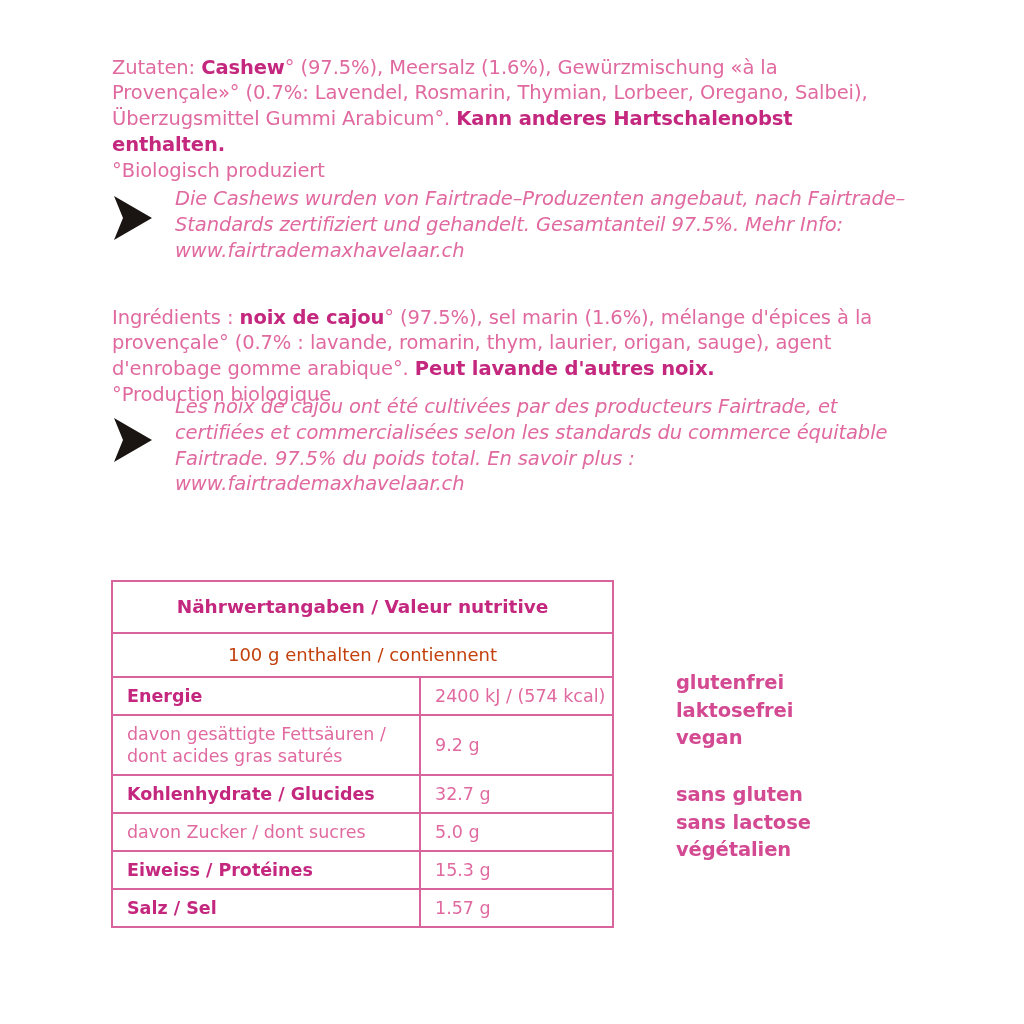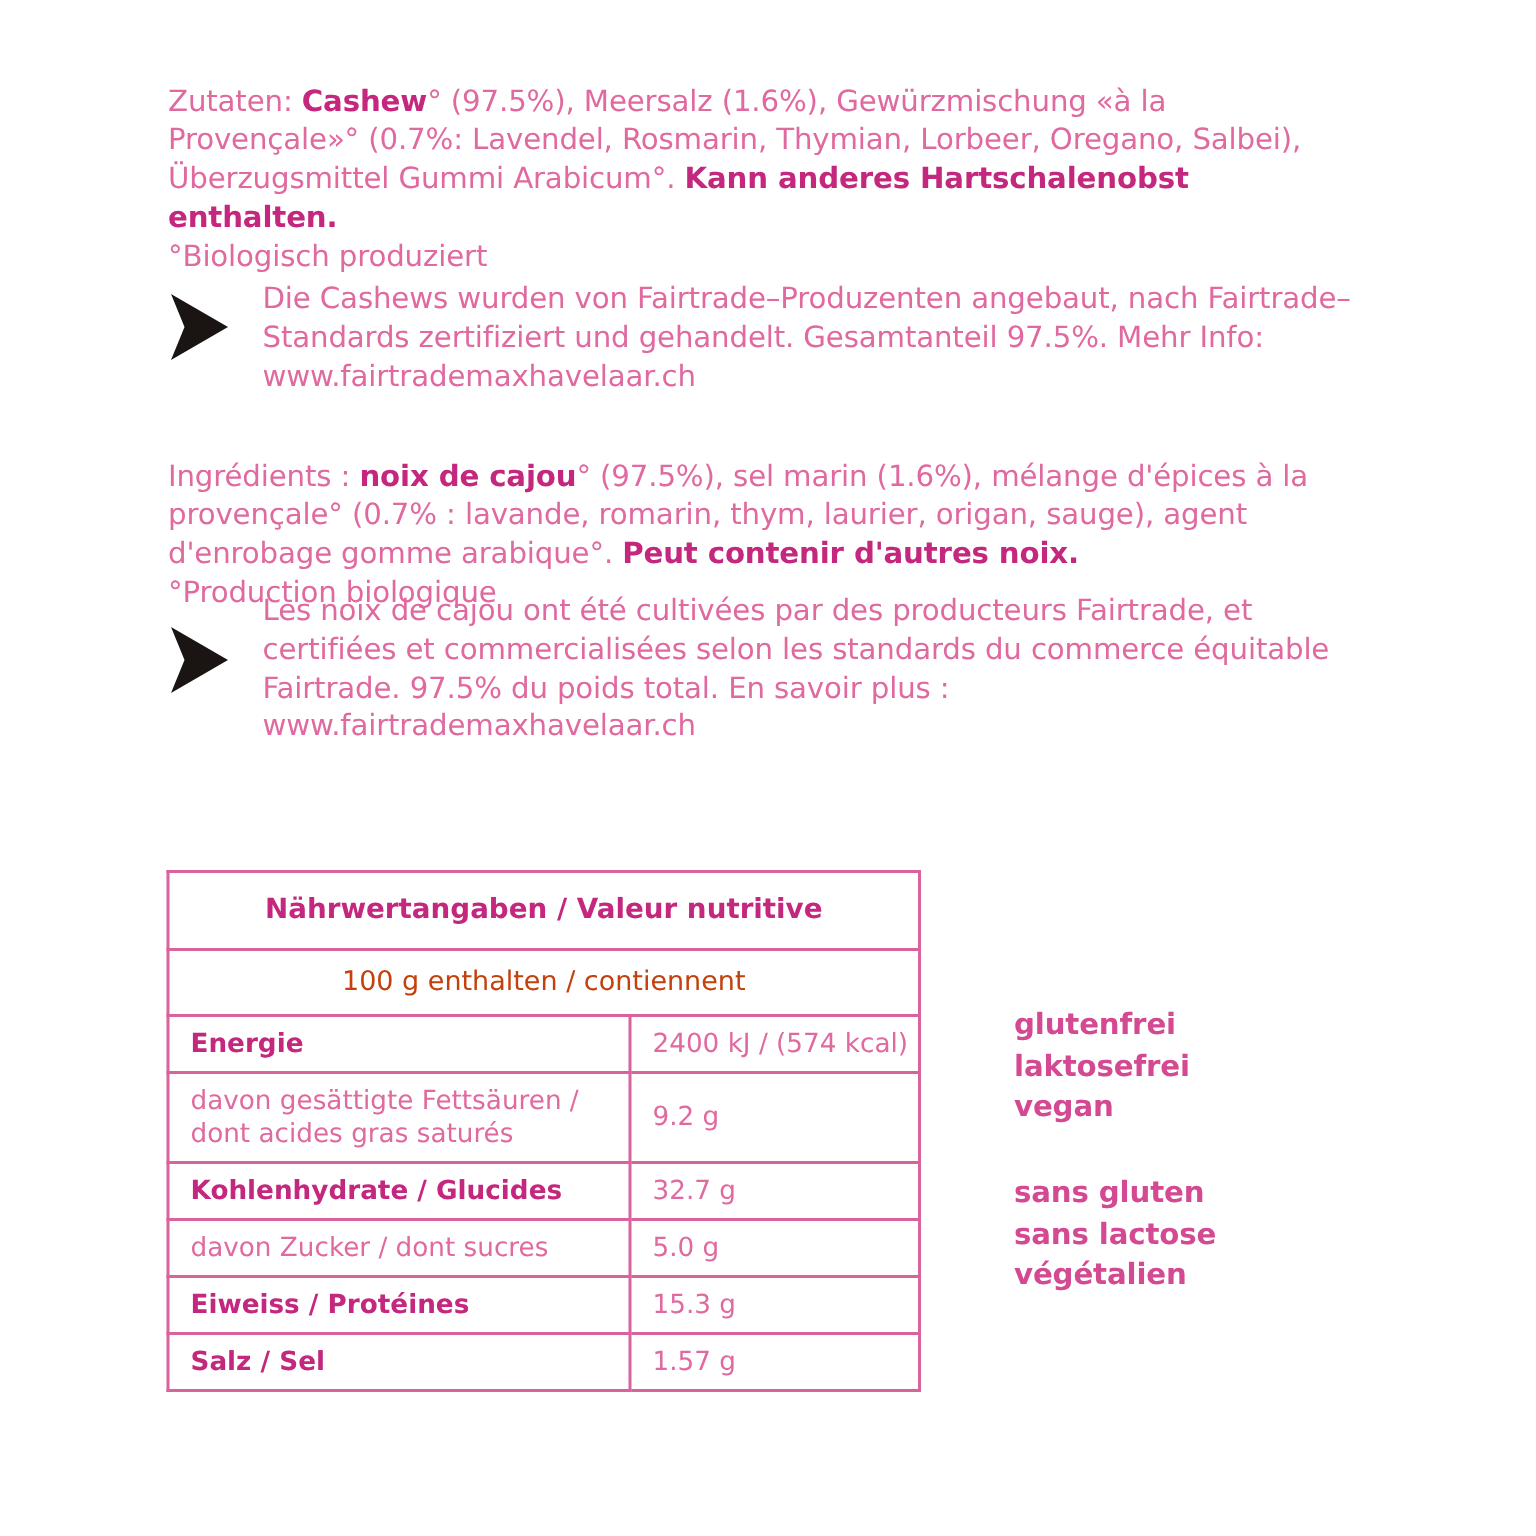--- a/index.html
+++ b/index.html
@@ -55,20 +55,21 @@
     left: 112px;
     top: 362px;
     width: 500px;
   }
 
   
   .fairtrade-block {
     position: absolute;
     left: 112px;
     width: 800px;
+    font-style: italic;
   }
   #fairtrade-de { top: 186px; }
   #fairtrade-fr { top: 394px; }
 
   .fairtrade-arrow {
     position: absolute;
     left: 0px;
     width: 42px;
     height: 48px;
   }
@@ -150,21 +151,21 @@
 
   <p class="para" id="organic-note-de">°Biologisch produziert</p>
 
   <div class="fairtrade-block" id="fairtrade-de">
     <svg class="fairtrade-arrow" viewBox="0 0 42 48">
       <path d="M2 2 L40 24 L2 46 L11 24 Z" fill="#1a1512"></path>
     </svg>
     <div class="fairtrade-text">Die Cashews wurden von Fairtrade–Produzenten angebaut, nach Fairtrade–Standards zertifiziert und gehandelt. Gesamtanteil 97.5%. Mehr Info: www.fairtrademaxhavelaar.ch</div>
   </div>
 
-  <p class="para" id="ingredients-fr"><span>Ingrédients : </span><span class="bold">noix de cajou</span><span>° (97.5%), sel marin (1.6%), mélange d'épices à la provençale° (0.7% : lavande, romarin, thym, laurier, origan, sauge), agent d'enrobage gomme arabique°. </span><span class="bold">Peut contenir d'autres noix.</span></p>
+  <p class="para" id="ingredients-fr"><span>Ingrédients : </span><span class="bold">noix de cajou</span><span>° (97.5%), sel marin (1.6%), mélange d'épices à la provençale° (0.7% : lavande, romarin, thym, laurier, origan, sauge), agent d'enrobage gomme arabique°. </span><span class="bold">Peut lavande d'autres noix.</span></p>
 
   <p class="para" id="organic-note-fr">°Production biologique</p>
 
   <div class="fairtrade-block" id="fairtrade-fr">
     <svg class="fairtrade-arrow" viewBox="0 0 42 48">
       <path d="M2 2 L40 24 L2 46 L11 24 Z" fill="#1a1512"></path>
     </svg>
     <div class="fairtrade-text">Les noix de cajou ont été cultivées par des producteurs Fairtrade, et certifiées et commercialisées selon les standards du commerce équitable Fairtrade. 97.5% du poids total. En savoir plus : www.fairtrademaxhavelaar.ch</div>
   </div>
 

